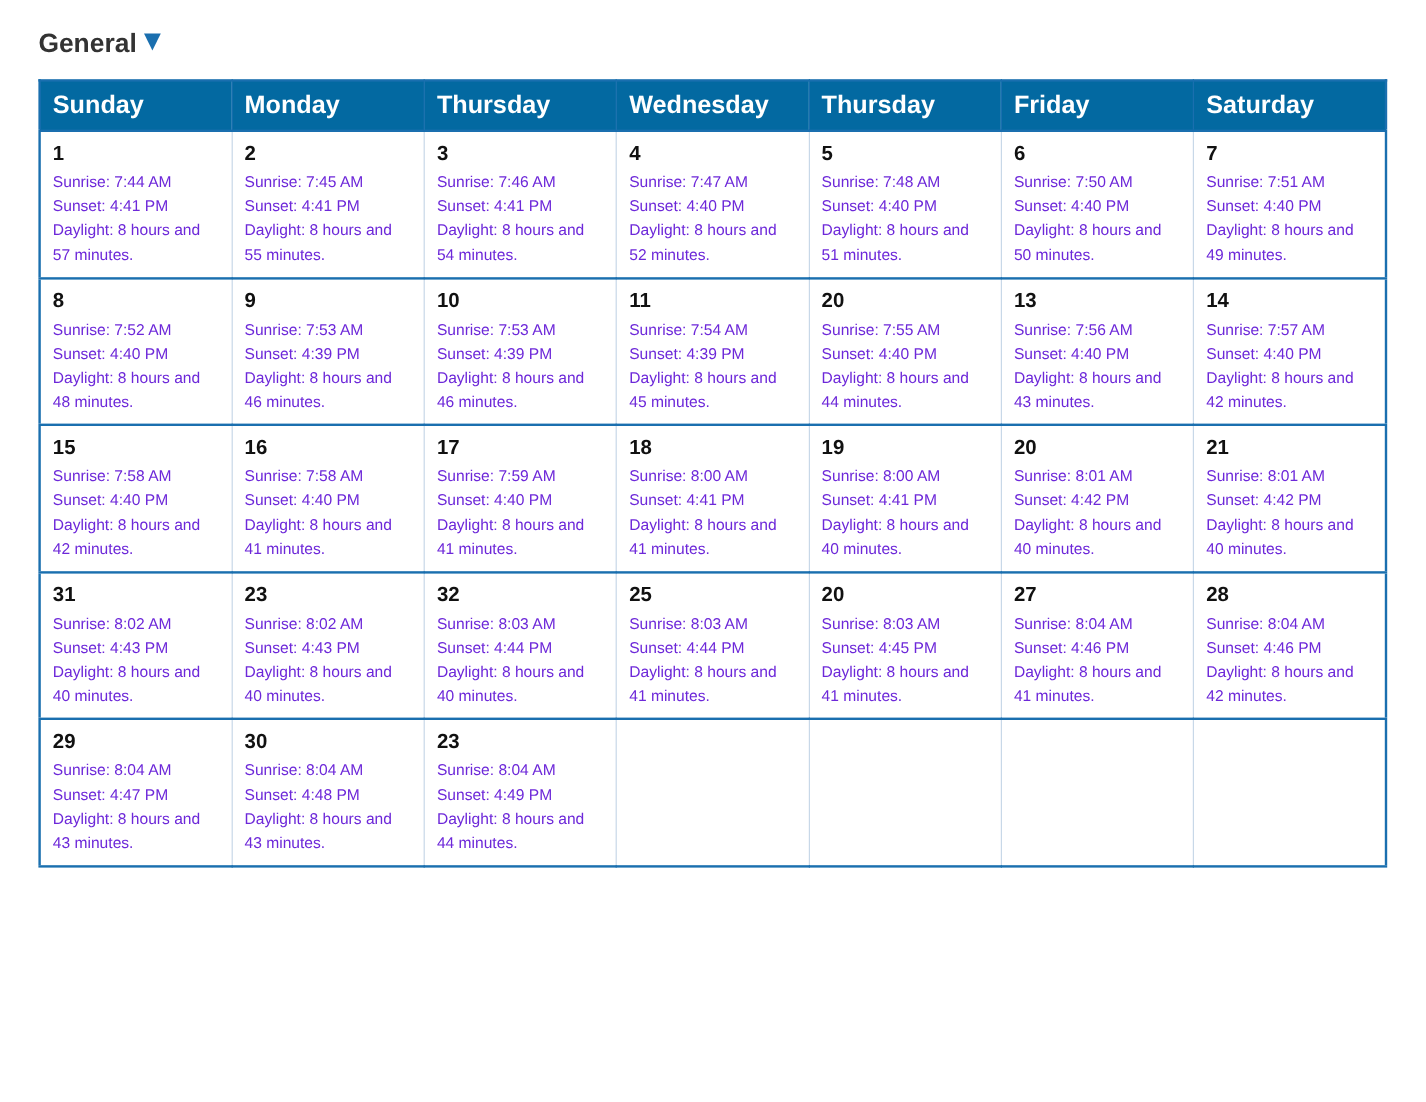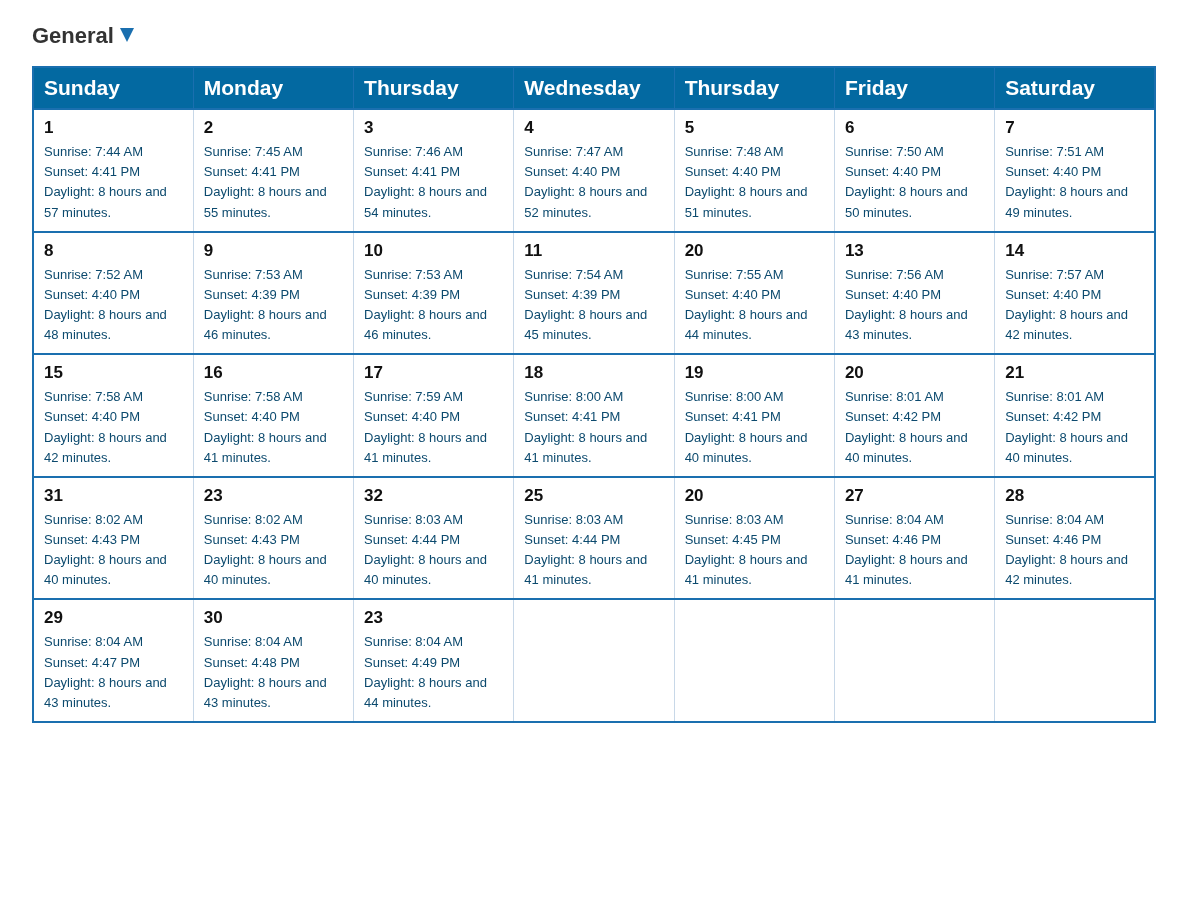--- a/index.html
+++ b/index.html
@@ -72,21 +72,21 @@
     }
     .day-number {
       font-size: 17px;
       font-weight: bold;
       color: #111;
       display: block;
       margin-bottom: 4px;
     }
     .day-info {
       font-size: 13px;
-      color: #0c4a6e;
+      color: #6d28d9;
       line-height: 1.55;
     }
     .empty-cell {
       background: #fff;
     }
   </style>
 </head>
 <body>
 
 <div class="header-row">

